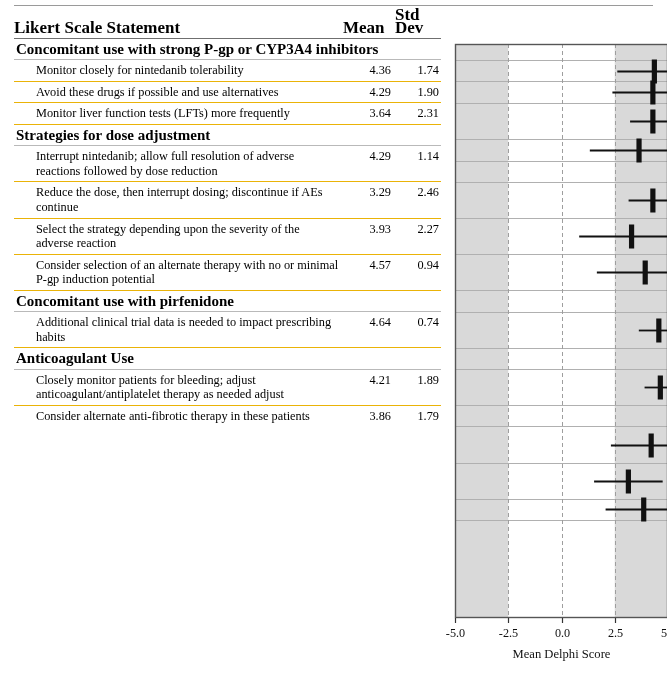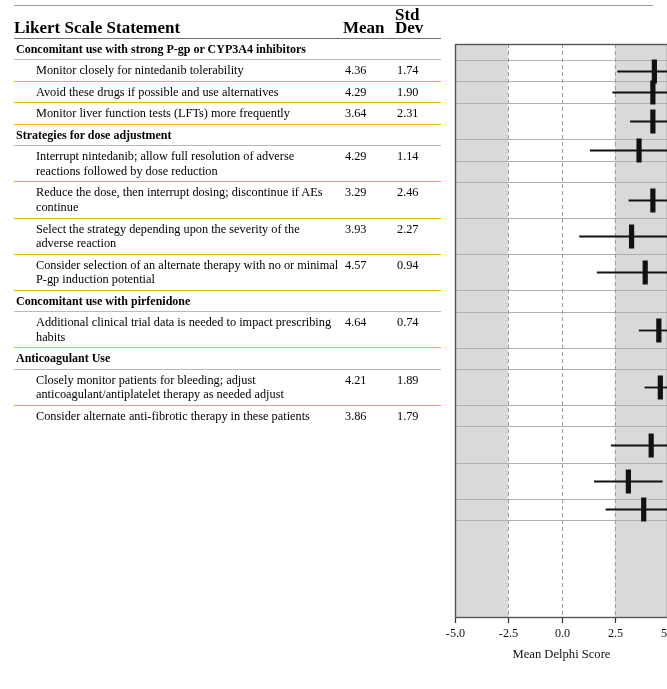--- a/index.html
+++ b/index.html
@@ -60,35 +60,35 @@
     padding-bottom: 4px;
     border-bottom: 1.1px solid #6f6f6f;
     text-align: left;
   }
   tr.hdr th.num { text-align: left; padding-left: 2px; }
   .hdr-stmt { padding-left: 2px; padding-top: 16px; }
 
   
   tr.section td {
     font-weight: bold;
-    font-size: 12px;
+    font-size: 15px;
     line-height: 14.2px;
     padding: 3px 2px 3px 2px;
     border-bottom: 1px solid #b9b9b9;
   }
   
   tr.item td {
     font-size: 12.3px;
     line-height: 14.6px;
     padding: 3px 2px 3px 2px;
     border-bottom: 1px solid #eab308;
   }
   tr.item td.stmt { padding-left: 22px; }
   tr.item td.num {
-    text-align: left;
+    text-align: right;
     padding-left: 4px;
     white-space: nowrap;
     margin-left: 27px;
   }
   tr.last td { border-bottom: none; }
 
   
   #plot {
     position: absolute;
     left: 12px; top: 0;

